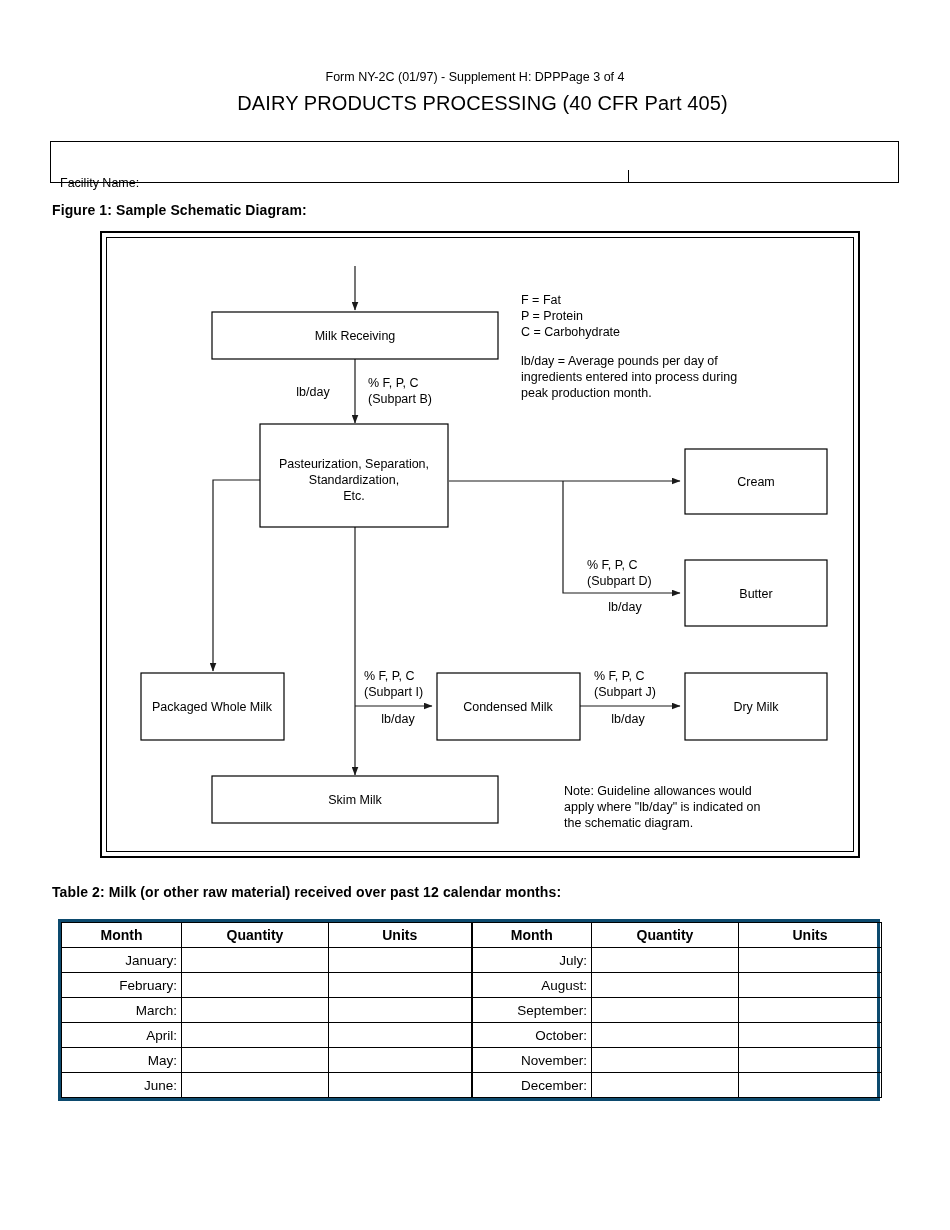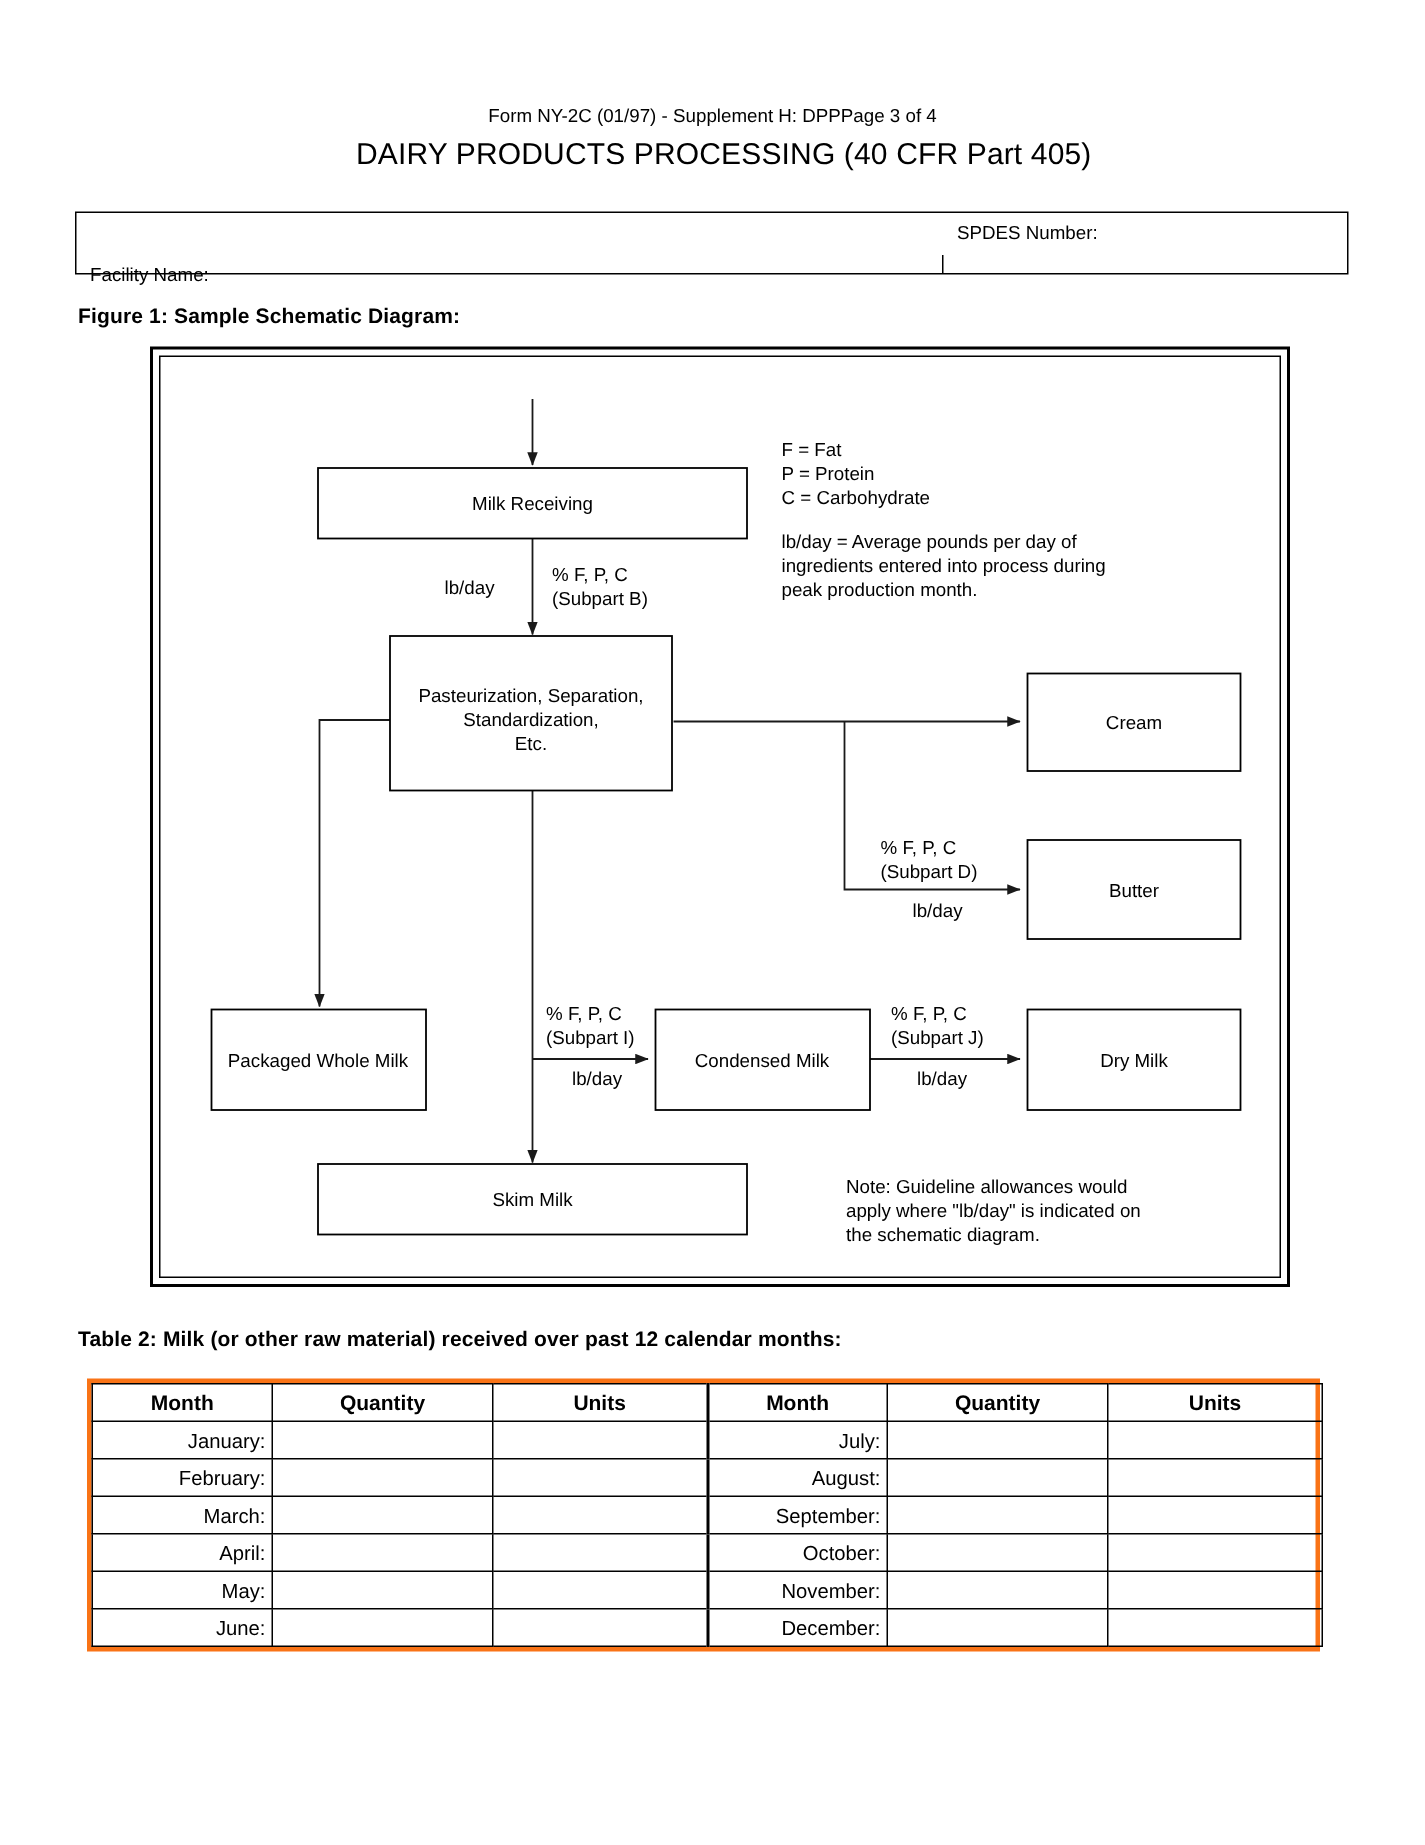--- a/index.html
+++ b/index.html
@@ -146,21 +146,21 @@
     stroke-width: 1.2;
     fill: none;
   }
 
   
   .data-table-wrap {
     position: absolute;
     left: 58px;
     top: 919px;
     width: 822px;
-    border: 3px solid #f97316;
+    border: 3px solid #0c4a6e;
     box-sizing: border-box;
     background: #fff;
   }
   table.months {
     border-collapse: collapse;
     width: 100%;
     table-layout: fixed;
   }
   table.months th,
   table.months td {
@@ -201,23 +201,20 @@
     <span class="right">Page 3 of 4</span>
   </div>
 
   <div class="title-block">
     <div class="title-main">DAIRY PRODUCTS PROCESSING (40 CFR Part 405)</div>
   </div>
 
   <div class="facility-bar">
     <div class="facility-cell left">
       <span>Facility Name:</span>
-    </div>
-    <div class="facility-cell right">
-      <span>SPDES Number:</span>
     </div>
   </div>
 
   <div class="caption" id="fig-caption">Figure 1: Sample Schematic Diagram:</div>
 
   <div class="figure-frame">
     <div class="figure-frame-inner"></div>
 
     <svg class="figure-canvas" viewBox="0 0 760 627">
       <defs>

